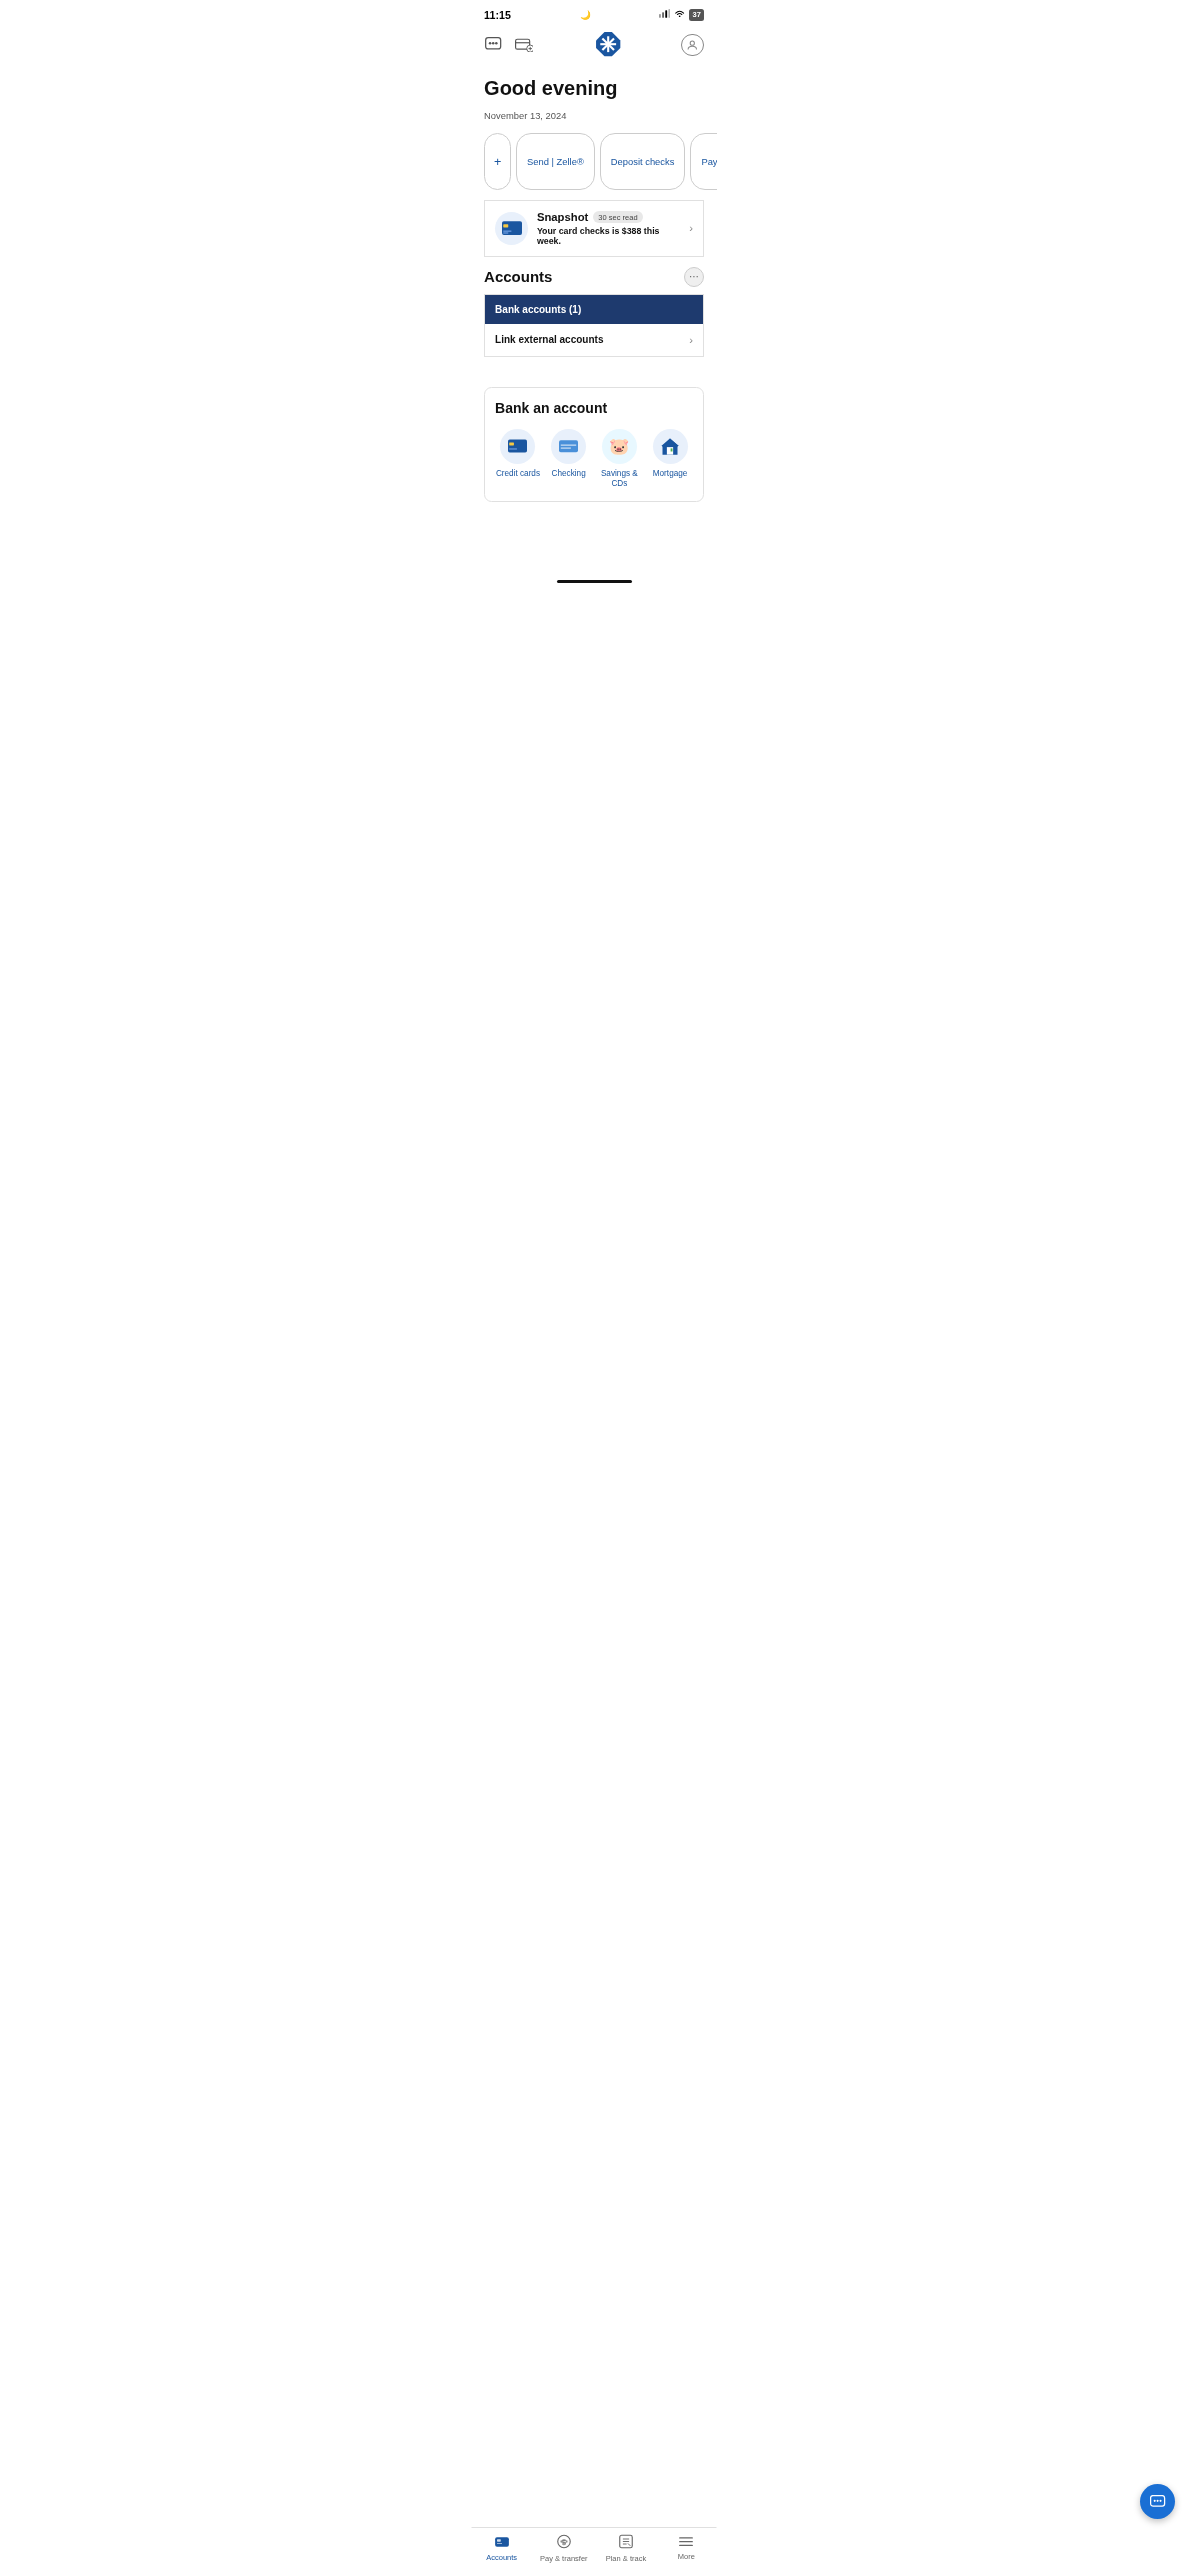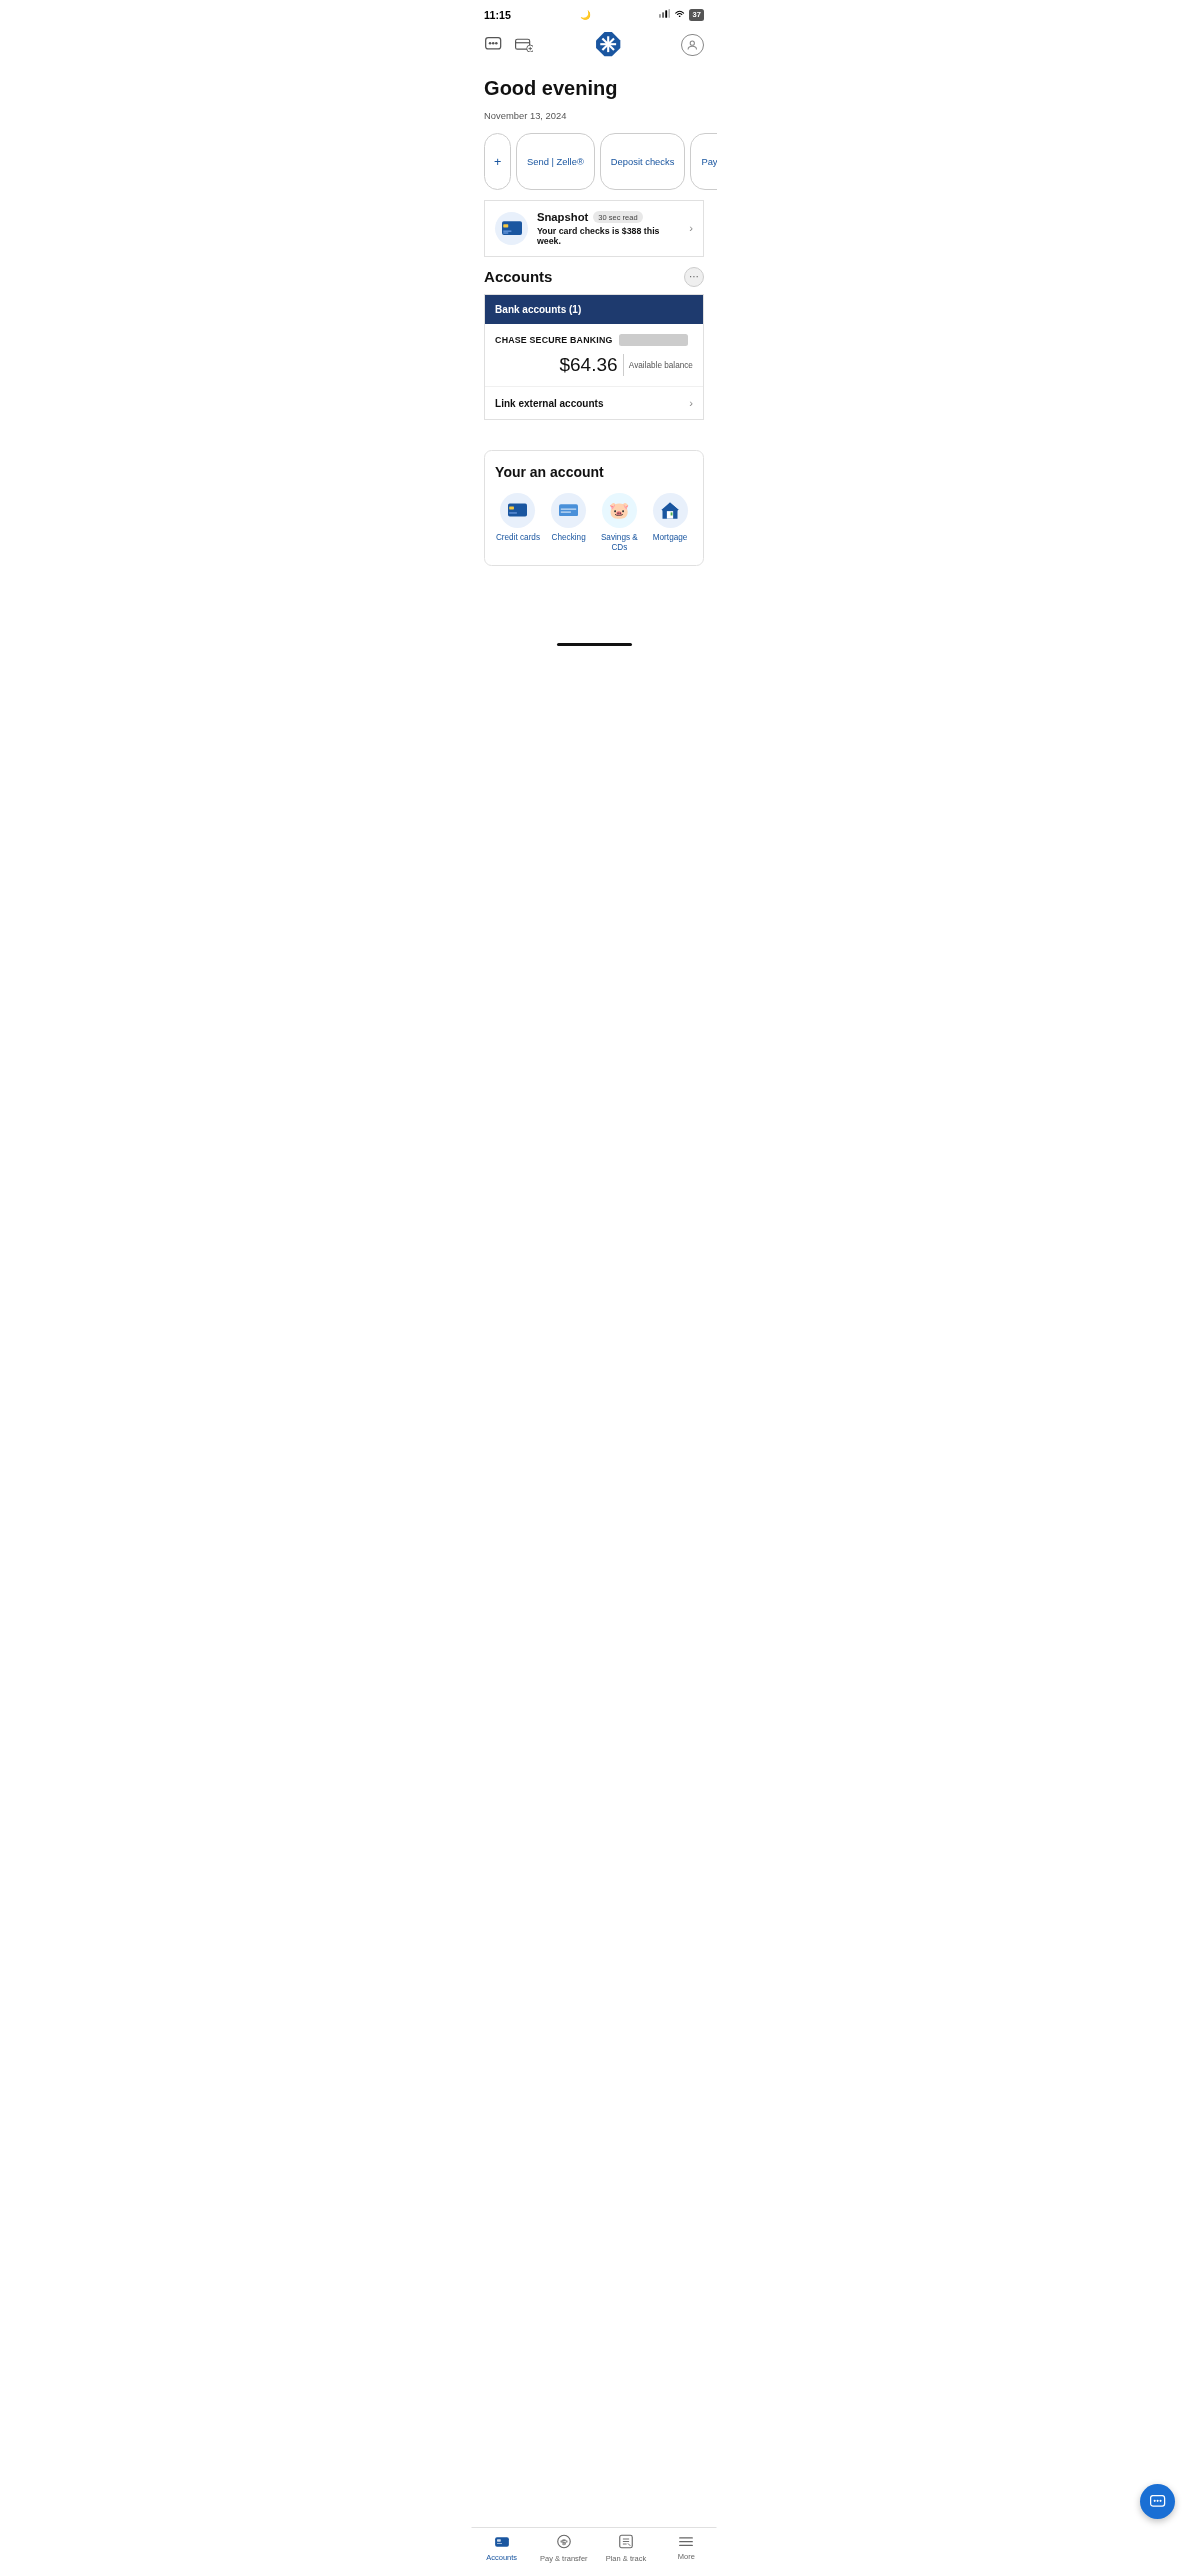--- a/index.html
+++ b/index.html
@@ -511,44 +511,29 @@
   <div class="accounts-section">
     <div class="accounts-header">
       <span class="accounts-title">Accounts</span>
       <button class="accounts-more-btn">···</button>
     </div>
 
     <div class="bank-accounts-card">
       <div class="bank-accounts-header">
         <span class="bank-accounts-header-text">Bank accounts (1)</span>
       </div>
-      <div class="bank-account-row">
-        <div class="bank-account-name-row">
-          <span class="bank-account-name">CHASE SECURE BANKING</span>
-          <div class="account-number-blur"></div>
-        </div>
-        <div class="bank-account-balance-row">
-          <div style="display:flex;align-items:center;gap:5px;">
-            <span class="bank-account-balance">$64.36</span>
-            <div class="balance-divider"></div>
-          </div>
-          <div>
-            <div class="balance-label">Available balance</div>
-          </div>
-        </div>
-      </div>
       <div class="link-external-row">
         <span class="link-external-text">Link external accounts</span>
         <span class="link-external-chevron">›</span>
       </div>
     </div>
   </div>
 
   <div class="open-account-section">
-    <div class="open-account-title">Your an account</div>
+    <div class="open-account-title">Bank an account</div>
     <div class="open-account-grid">
       <div class="open-account-item">
         <div class="open-account-icon icon-credit">
           <svg width="19" height="14" viewBox="0 0 32 22" fill="none">
             <rect width="32" height="22" rx="3" fill="#1a56a0"></rect>
             <rect x="2" y="5" width="8" height="5" rx="1" fill="#f5c842"></rect>
             <line x1="2" y1="16" x2="15" y2="16" stroke="#8ab4f8" stroke-width="1.5"></line>
           </svg>
         </div>
         <span class="open-account-label">Credit cards</span>

